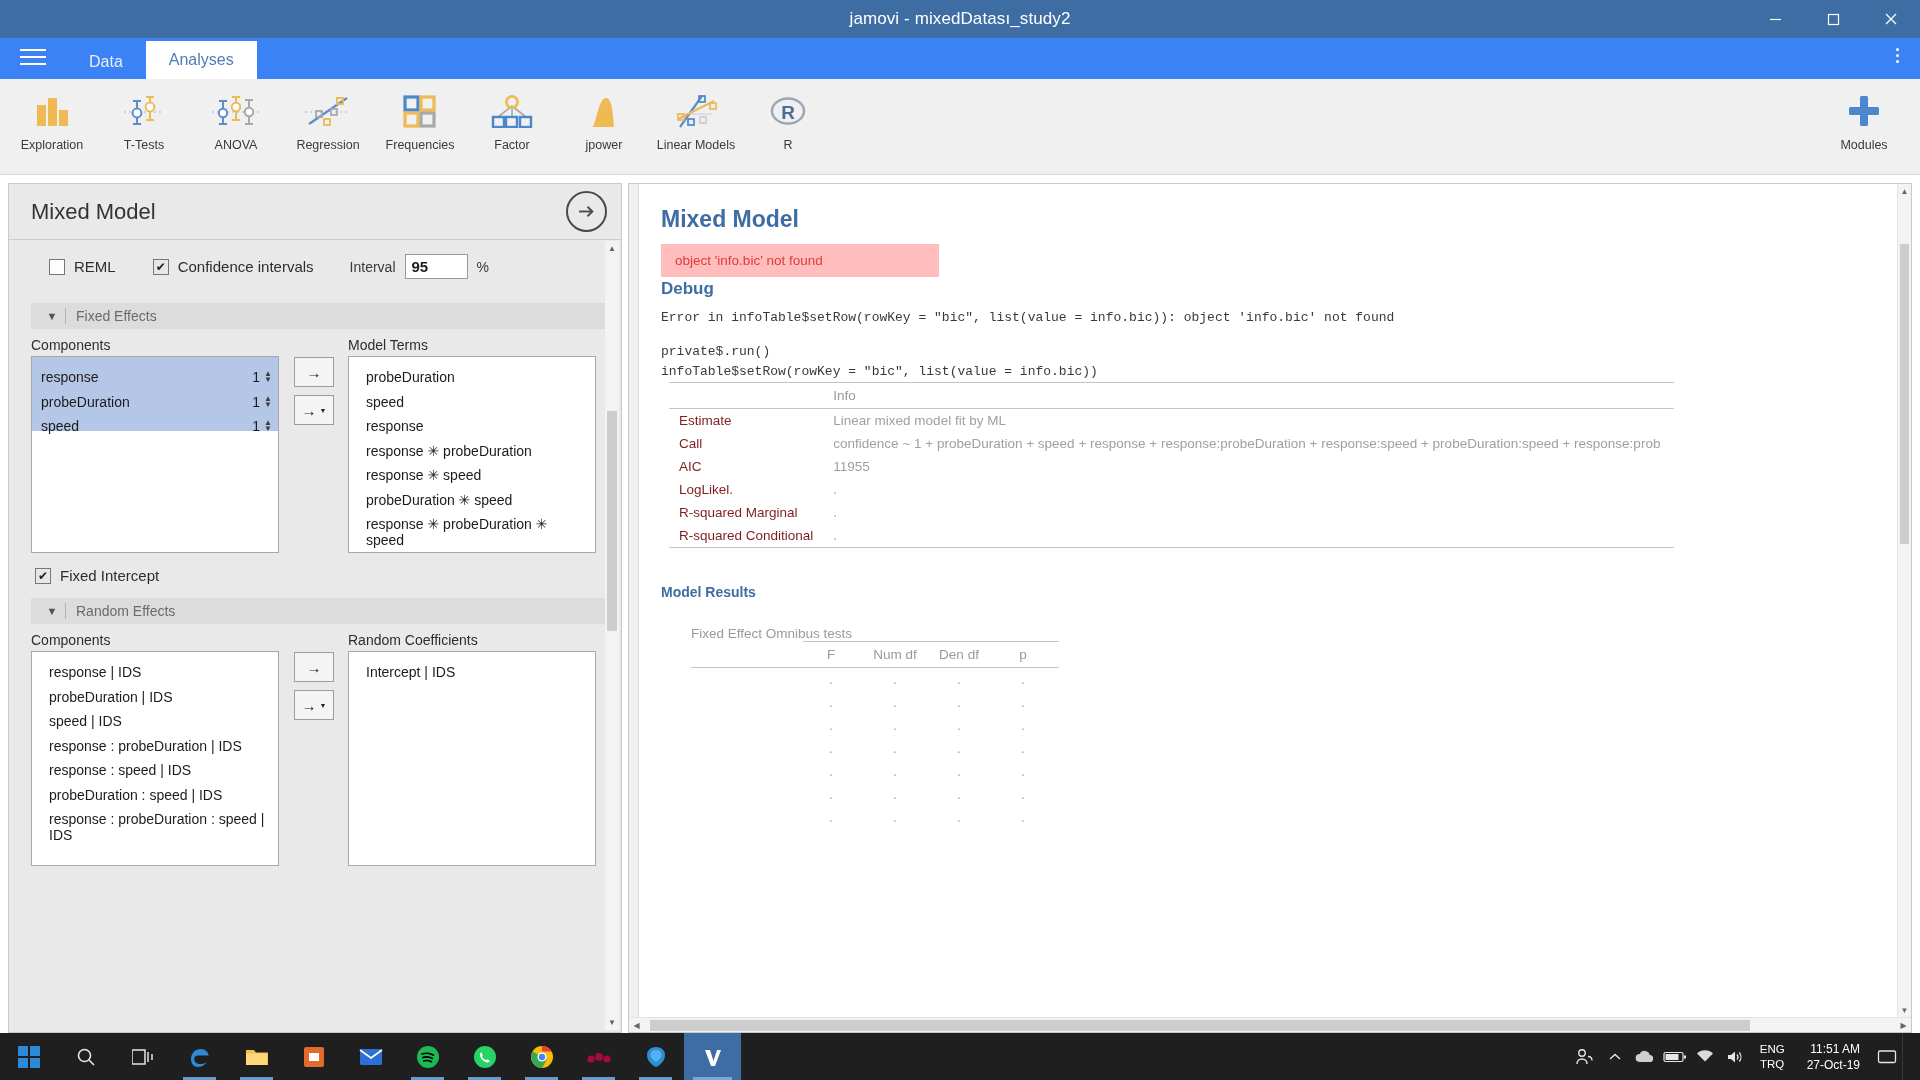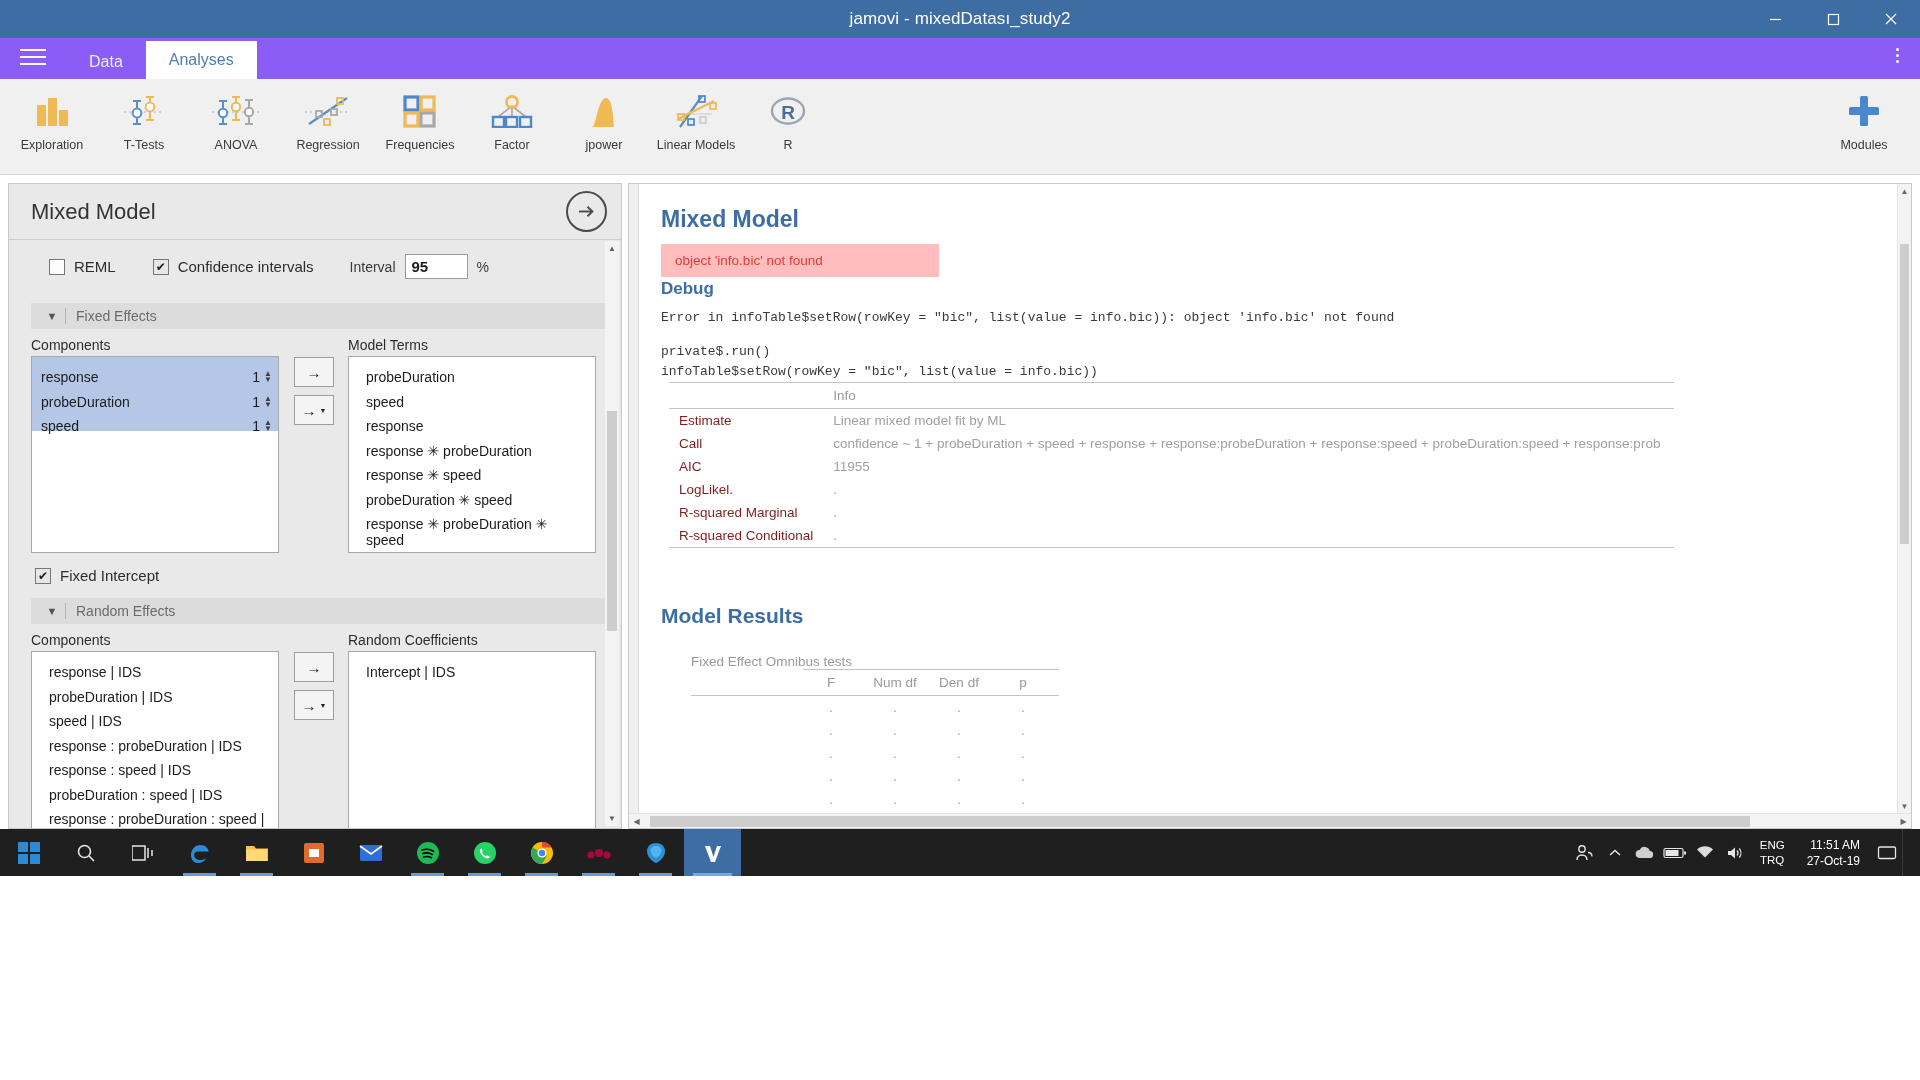--- a/index.html
+++ b/index.html
@@ -2,40 +2,40 @@
 <html><head>
 <meta charset="utf-8">
 <style>
   * { box-sizing: border-box; margin: 0; padding: 0; }
   html, body {
     width: 1920px; height: 1080px;
     font-family: "Liberation Sans", sans-serif;
     overflow: hidden;
     background: #ffffff;
   }
-  .app { position: relative; width: 1920px; height: 876px; display: flex; flex-direction: column; }
+  .app { position: relative; width: 1920px; height: 1080px; display: flex; flex-direction: column; }
 
   
   .titlebar {
     height: 38px; background: #3e6da4; color: #ffffff;
     display: flex; align-items: center; position: relative; flex: 0 0 38px;
   }
   .titlebar .title {
     position: absolute; left: 0; right: 0; text-align: center;
     font-size: 17px; line-height: 38px; color: #fff; letter-spacing: .1px;
   }
   .winbtns { margin-left: auto; display: flex; height: 38px; z-index: 3; }
   .winbtn {
     width: 58px; height: 38px; display: flex; align-items: center; justify-content: center;
     color: #fff; font-size: 17px; line-height: 1;
   }
 
   
   .tabbar {
-    height: 41px; background: #8b5cf6; display: flex; align-items: flex-end;
+    height: 41px; background: #3b82f6; display: flex; align-items: flex-end;
     position: relative; flex: 0 0 41px;
   }
   .hamburger {
     width: 66px; height: 41px; display: flex; flex-direction: column;
     align-items: center; justify-content: center; gap: 5px; padding-bottom: 4px;
   }
   .hamburger span { display: block; width: 26px; height: 2px; background: #fff; }
   .tab {
     height: 34px; padding: 0 23px; display: flex; align-items: center;
     font-size: 16px; color: #e8eef6; background: transparent;
@@ -602,21 +602,21 @@
                 <td class="rowhdr">R-squared Marginal</td>
                 <td>.</td>
               </tr>
               <tr class="last">
                 <td class="rowhdr">R-squared Conditional</td>
                 <td>.</td>
               </tr>
             </tbody>
           </table>
 
-          <h1 class="res-h" style="margin-top:56px;font-size:21px">Model Results</h1>
+          <h1 class="res-h" style="margin-top:36px;font-size:14px">Model Results</h1>
 
           <div class="omni">
             <div class="tbl-caption" style="margin-top:8px">Fixed Effect Omnibus tests</div>
             <table class="jtable">
               <thead>
                 <tr>
                   <th class="spacer"></th>
                   <th>F</th>
                   <th>Num df</th>
                   <th>Den df</th>

